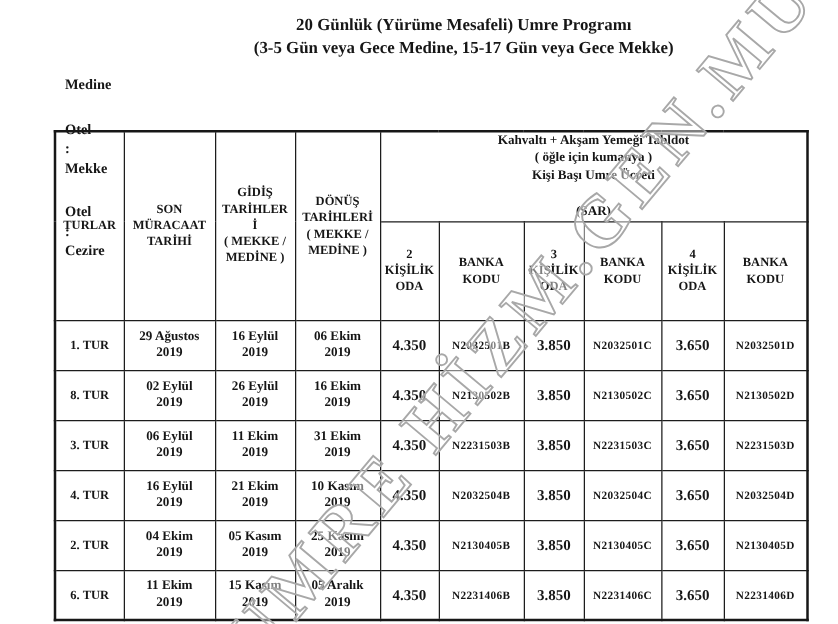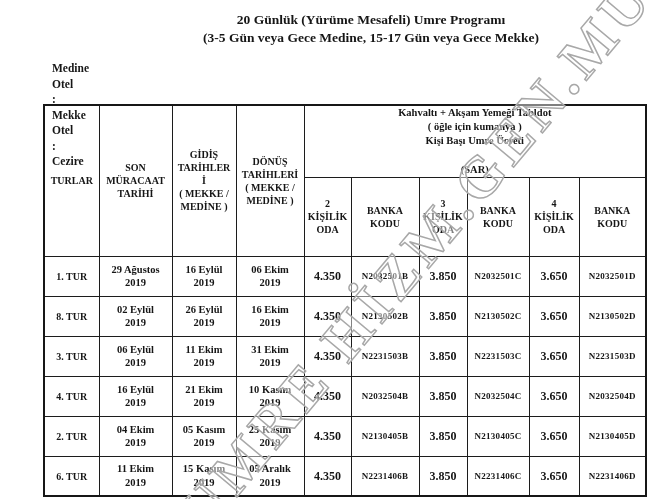--- a/index.html
+++ b/index.html
@@ -15,21 +15,21 @@
   .page { position:absolute; inset:0; overflow:hidden; }
 
   
   .title-block { position:absolute; top:11px; left:0; width:670px; text-align:center;padding-left:36px; }
   .title-line { font-size:13.5px; line-height:1.3; }
 
   
   .hotels { position:absolute; top:61px; left:52px; font-size:11.5px; }
   .hotel-row { display:flex; line-height:1.35;flex-direction:column; }
   .hotel-place { display:inline-block; width:38px; }
-  .hotel-type  { display:inline-block; width:35px; }
+  .hotel-type  { display:inline-block; width:35px;margin-top:20px; }
   .hotel-colon { display:inline-block; width:10px; }
 
   
   table.program {
     position:absolute; left:43px; top:104px;
     border-collapse:collapse; table-layout:fixed;
     width:604px;
     border:2.5px solid #171717;
   }
   table.program th, table.program td {

